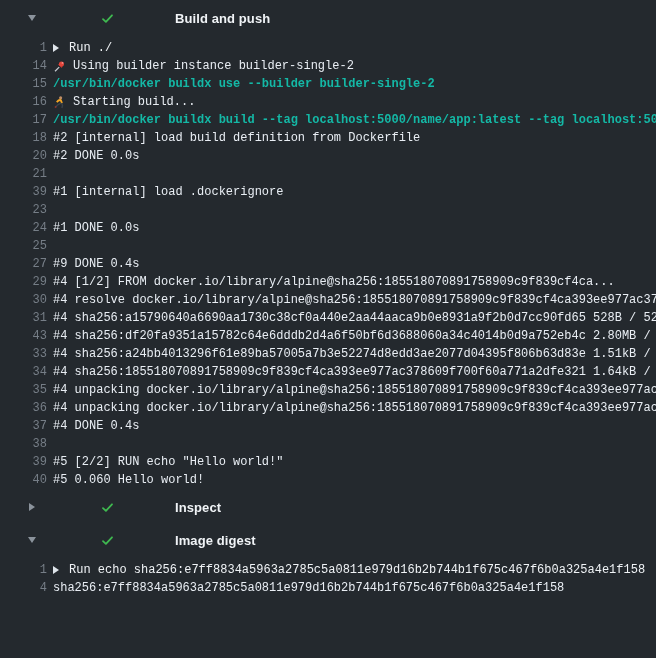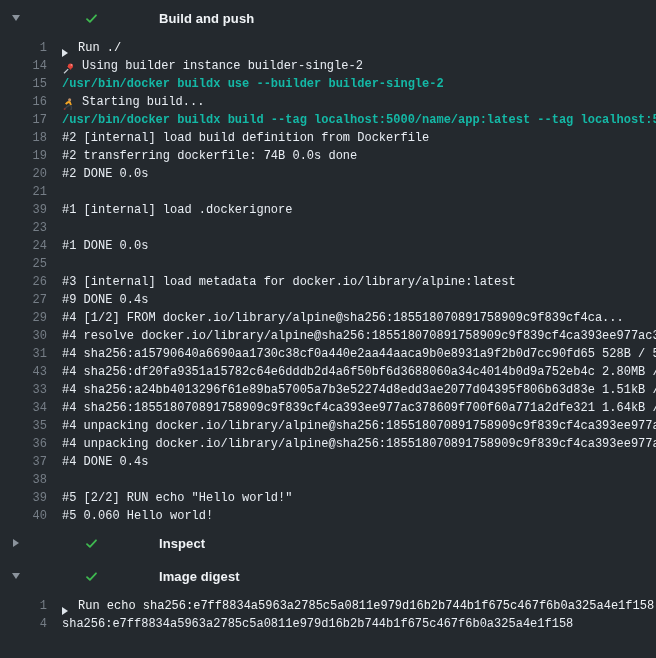--- a/index.html
+++ b/index.html
@@ -7,21 +7,21 @@
   body {
     background: #24292e;
     font-family: "Liberation Mono", "DejaVu Sans Mono", monospace;
     padding-top: 8px;
   }
   .section { width: 100%; }
   .section-header {
     display: flex;
     align-items: center;
     height: 20px;
-    padding-left: 8px;
+    padding-left: 24px;
     cursor: pointer;
     gap: 48px;
   }
   .disclosure {
     width: 16px;
     display: flex;
     justify-content: center;
     align-items: center;
     flex: none;
   }
@@ -58,23 +58,23 @@
     width: 656px;
   }
   .num {
     width: 47px;
     flex: none;
     text-align: right;
     color: #767e87;
     cursor: pointer;
   }
   .line-body {
-    margin-left: 15px;
+    margin-left: 6px;
     display: flex;
-    align-items: flex-end;
+    align-items: center;
     color: #e9eef4;
     white-space: pre;
   }
   .log-line.command .line-text { color: #14b8a6; font-weight: 700; }
   .log-line.group .line-text { color: #f0f3f6; }
   .group-arrow {
     width: 16px;
     flex: none;
     display: flex;
     align-items: center;
@@ -123,28 +123,26 @@
       <div class="log-line command"><span class="num">15</span><span class="line-body"><span class="line-text">/usr/bin/docker buildx use --builder builder-single-2</span></span></div>
       <div class="log-line"><span class="num">16</span><span class="line-body"><span class="line-icon"><svg width="13" height="13" viewBox="0 0 16 16">
     <circle cx="9.4" cy="2.3" r="1.9" fill="#bf8f68"></circle>
     <path d="M4.6 7.4 Q7.3 4.4 9.6 5.1 L11 8.8" fill="none" stroke="#f5a623" stroke-width="2.3"></path>
     <path d="M10.2 8.4 L6.3 10.5 L3.2 13.4" fill="none" stroke="#39414a" stroke-width="1.8"></path>
     <path d="M10.8 8.8 L11.7 11.9 L10.9 14.8" fill="none" stroke="#39414a" stroke-width="1.8"></path>
     <path d="M2.2 13.9 L4.2 13.2" stroke="#c5362d" stroke-width="1.4"></path>
   </svg></span><span class="line-text">Starting build...</span></span></div>
       <div class="log-line command"><span class="num">17</span><span class="line-body"><span class="line-text">/usr/bin/docker buildx build --tag localhost:5000/name/app:latest --tag localhost:50</span></span></div>
       <div class="log-line"><span class="num">18</span><span class="line-body"><span class="line-text">#2 [internal] load build definition from Dockerfile</span></span></div>
-      <div class="log-line"><span class="num">19</span><span class="line-body"><span class="line-text">#2 transferring dockerfile: 74B 0.0s done</span></span></div>
       <div class="log-line"><span class="num">20</span><span class="line-body"><span class="line-text">#2 DONE 0.0s</span></span></div>
       <div class="log-line"><span class="num">21</span><span class="line-body"><span class="line-text"></span></span></div>
       <div class="log-line"><span class="num">39</span><span class="line-body"><span class="line-text">#1 [internal] load .dockerignore</span></span></div>
       <div class="log-line"><span class="num">23</span></div>
       <div class="log-line"><span class="num">24</span><span class="line-body"><span class="line-text">#1 DONE 0.0s</span></span></div>
       <div class="log-line"><span class="num">25</span><span class="line-body"><span class="line-text"></span></span></div>
-      <div class="log-line"><span class="num">26</span><span class="line-body"><span class="line-text">#3 [internal] load metadata for docker.io/library/alpine:latest</span></span></div>
       <div class="log-line"><span class="num">27</span><span class="line-body"><span class="line-text">#9 DONE 0.4s</span></span></div>
       <div class="log-line"><span class="num">29</span><span class="line-body"><span class="line-text">#4 [1/2] FROM docker.io/library/alpine@sha256:185518070891758909c9f839cf4ca...</span></span></div>
       <div class="log-line"><span class="num">30</span><span class="line-body"><span class="line-text">#4 resolve docker.io/library/alpine@sha256:185518070891758909c9f839cf4ca393ee977ac37</span></span></div>
       <div class="log-line"><span class="num">31</span><span class="line-body"><span class="line-text">#4 sha256:a15790640a6690aa1730c38cf0a440e2aa44aaca9b0e8931a9f2b0d7cc90fd65 528B / 52</span></span></div>
       <div class="log-line"><span class="num">43</span><span class="line-body"><span class="line-text">#4 sha256:df20fa9351a15782c64e6dddb2d4a6f50bf6d3688060a34c4014b0d9a752eb4c 2.80MB / 2</span></span></div>
       <div class="log-line"><span class="num">33</span><span class="line-body"><span class="line-text">#4 sha256:a24bb4013296f61e89ba57005a7b3e52274d8edd3ae2077d04395f806b63d83e 1.51kB / 1</span></span></div>
       <div class="log-line"><span class="num">34</span><span class="line-body"><span class="line-text">#4 sha256:185518070891758909c9f839cf4ca393ee977ac378609f700f60a771a2dfe321 1.64kB / 1</span></span></div>
       <div class="log-line"><span class="num">35</span><span class="line-body"><span class="line-text">#4 unpacking docker.io/library/alpine@sha256:185518070891758909c9f839cf4ca393ee977ac</span></span></div>
       <div class="log-line"><span class="num">36</span><span class="line-body"><span class="line-text">#4 unpacking docker.io/library/alpine@sha256:185518070891758909c9f839cf4ca393ee977ac</span></span></div>
       <div class="log-line"><span class="num">37</span><span class="line-body"><span class="line-text">#4 DONE 0.4s</span></span></div>

